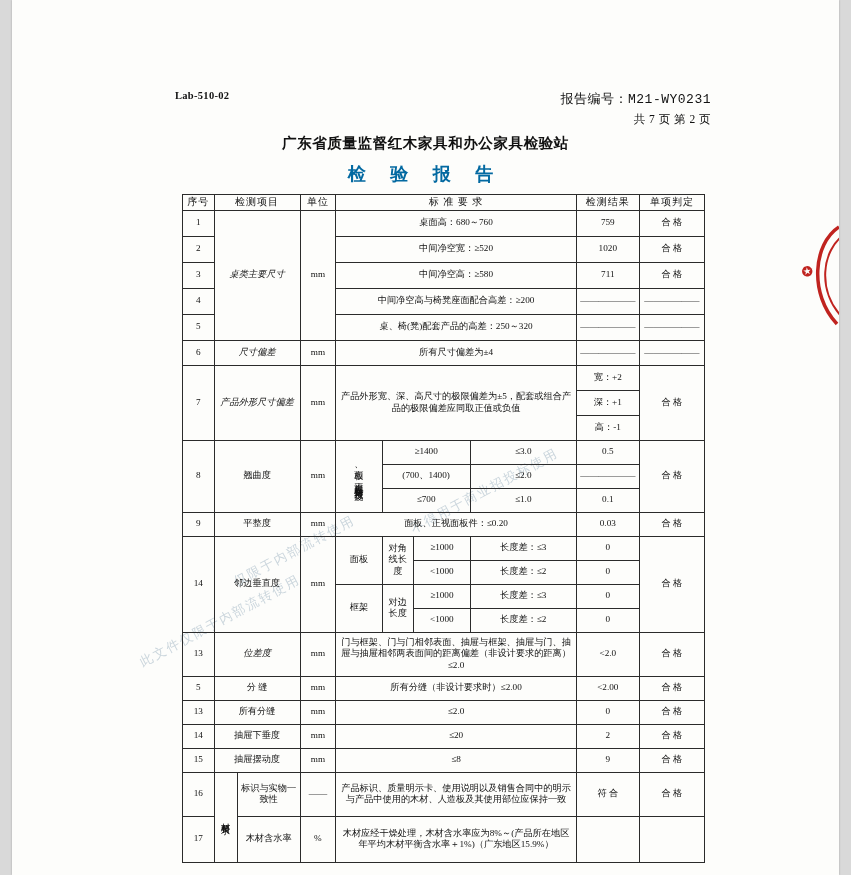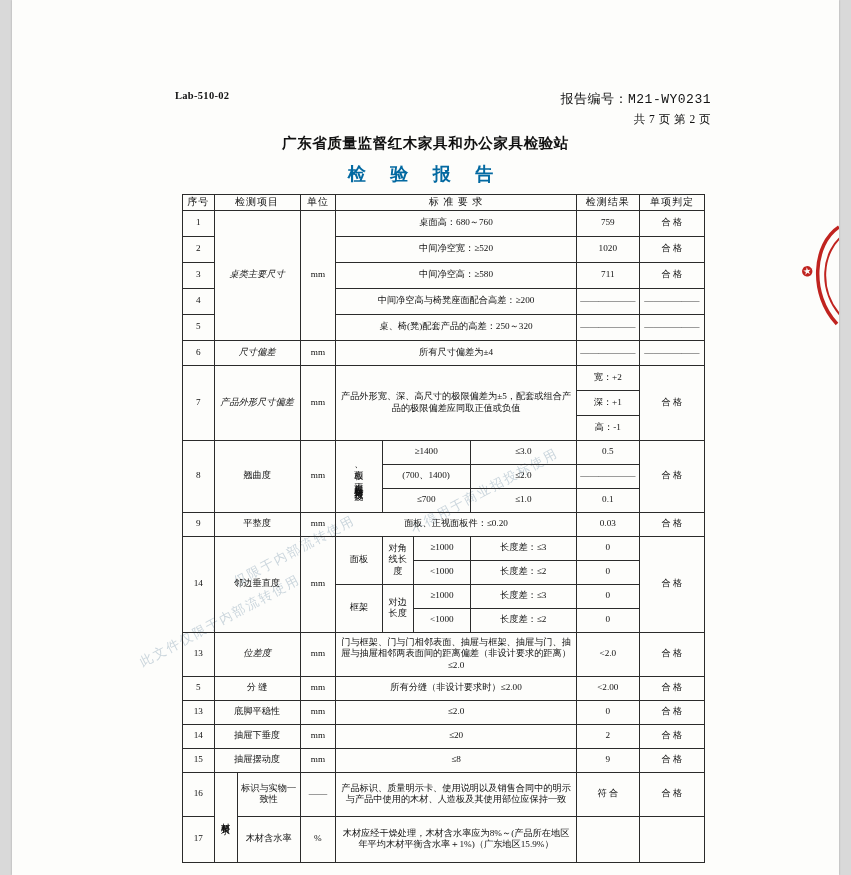--- a/index.html
+++ b/index.html
@@ -287,21 +287,21 @@
           <td>5</td>
           <td colspan="2">分 缝</td>
           <td>mm</td>
           <td colspan="5" class="lft">所有分缝（非设计要求时）≤2.00</td>
           <td>&lt;2.00</td>
           <td>合 格</td>
         </tr>
 
         <tr style="height:24px">
           <td>13</td>
-          <td colspan="2">底脚平稳性</td>
+          <td colspan="2">所有分缝</td>
           <td>mm</td>
           <td colspan="5">≤2.0</td>
           <td>0</td>
           <td>合 格</td>
         </tr>
 
         <tr style="height:24px">
           <td>14</td>
           <td colspan="2">抽屉下垂度</td>
           <td>mm</td>

